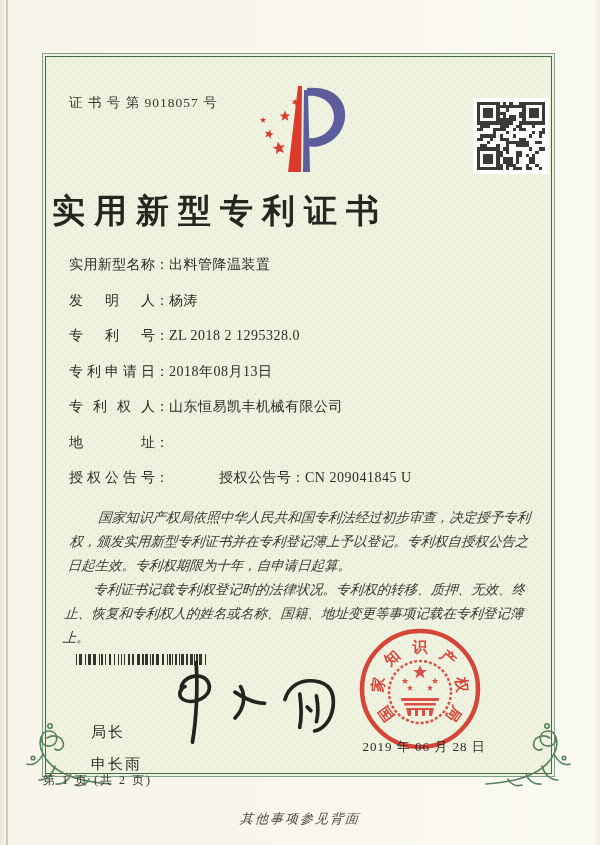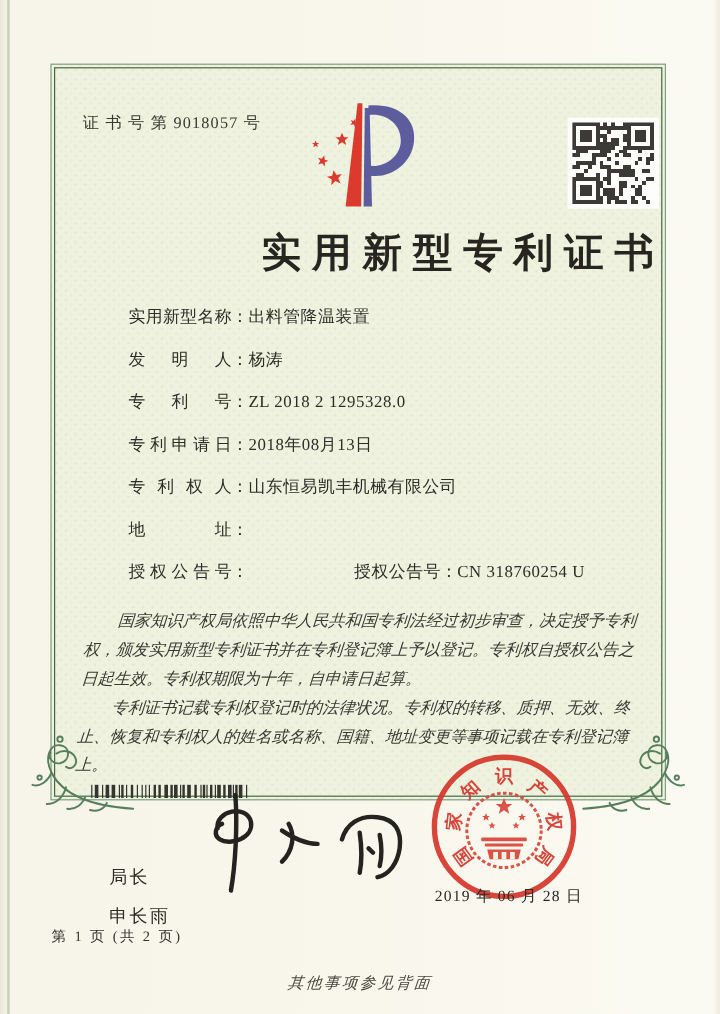--- a/index.html
+++ b/index.html
@@ -4,43 +4,43 @@
 <style>
   html,body{margin:0;padding:0;}
   body{
     width:600px;height:845px;position:relative;overflow:hidden;
     font-family:"Liberation Serif","DejaVu Serif",serif;
     background:linear-gradient(90deg,#e9e6d8 0px,#f7f5ea 6px,#f9f7ec 50%,#fbfaf2 99%,#efecdf 100%);
   }
   .page-edge{position:absolute;left:6px;top:0;width:2px;height:100%;background:#aab39b;opacity:.6;}
   
   .frame{
-    position:absolute;left:42px;top:53px;width:513px;height:614px;
+    position:absolute;left:42px;top:53px;width:513px;height:724px;
     border:1px solid #7fa183;background:#eef2df;box-sizing:border-box;
     background-image:
       radial-gradient(circle, rgba(130,160,120,.10) 1px, transparent 1.4px),
       radial-gradient(circle, rgba(130,160,120,.07) 1px, transparent 1.4px);
     background-size:8px 8px,8px 8px;background-position:0 0,4px 4px;
   }
   .frame-inner{position:absolute;inset:2px;border:1.6px solid #3f6b47;pointer-events:none;}
   .corner-orn{position:absolute;width:96px;height:74px;color:#577f5c;}
   .corner-orn.bl{left:-24px;bottom:-12px;}
   .corner-orn.br{right:-24px;bottom:-12px;transform:scaleX(-1);}
   
   .cert-no{position:absolute;left:26px;top:40px;font-size:13.5px;letter-spacing:1px;color:#3a382f;}
   .logo{position:absolute;left:212px;top:26px;width:100px;height:102px;}
   .qr{position:absolute;left:430px;top:44px;width:76px;height:76px;background:#fdfdfb;padding:4px;box-sizing:border-box;}
   .title{
-    position:absolute;left:0;top:135px;width:100%;text-align:right;
+    position:absolute;left:0;top:135px;width:100%;text-align:left;
     font-size:33px;font-weight:600;letter-spacing:9px;color:#26251f;text-indent:9px;
   }
   
   .fields{position:absolute;left:26px;top:200px;width:468px;font-size:14px;color:#2e2c26;}
   .frow{display:flex;margin-bottom:14.5px;line-height:21px;}
-  .flabel{display:inline-block;width:86px;text-align:justify;text-align-last:justify;flex:0 0 86px;margin-left:38px;}
+  .flabel{display:inline-block;width:86px;text-align:justify;text-align-last:justify;flex:0 0 86px;}
   .fcolon{flex:0 0 14px;}
   .fvalue{letter-spacing:.5px;max-width:360px;}
   .grant-row{display:flex;line-height:21px;}
   .grant-right{margin-left:50px;display:flex;}
   .grant-right .flabel{width:72px;flex:0 0 72px;}
   
   .paras{
     position:absolute;left:24px;top:452px;width:468px;
     font-size:13.5px;line-height:1.78;color:#3a3832;font-style:italic;
     transform:skewX(-4deg);
@@ -285,21 +285,21 @@
     <div class="frow">
       <span class="flabel">地址</span>
         <span class="fcolon">：</span>
     </div>
     <div class="grant-row">
       <span class="flabel">授权公告号</span>
         <span class="fcolon">：</span>
       <span class="grant-right">
         <span class="flabel">授权公告号</span>
           <span class="fcolon">：</span>
-        <span class="fvalue">CN 318760254 U</span>
+        <span class="fvalue">CN 209041845 U</span>
       </span>
     </div>
   </div>
 
   <div class="paras">
     <p>国家知识产权局依照中华人民共和国专利法经过初步审查，决定授予专利权，颁发实用新型专利证书并在专利登记簿上予以登记。专利权自授权公告之日起生效。专利权期限为十年，自申请日起算。</p>
     <p>专利证书记载专利权登记时的法律状况。专利权的转移、质押、无效、终止、恢复和专利权人的姓名或名称、国籍、地址变更等事项记载在专利登记簿上。</p>
   </div>
 
   <div class="barcode">

